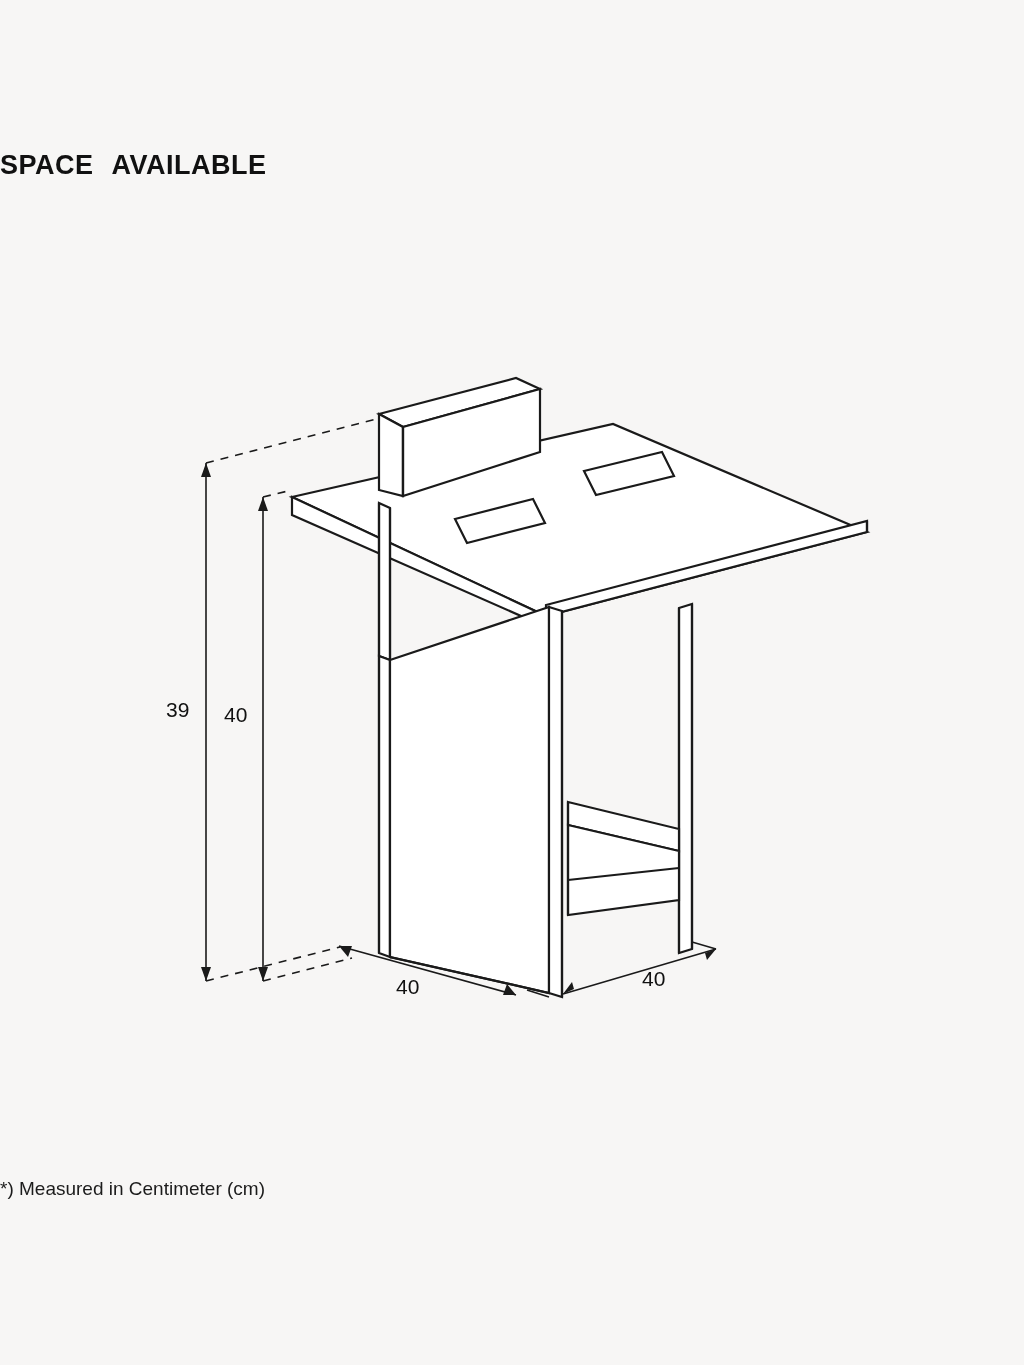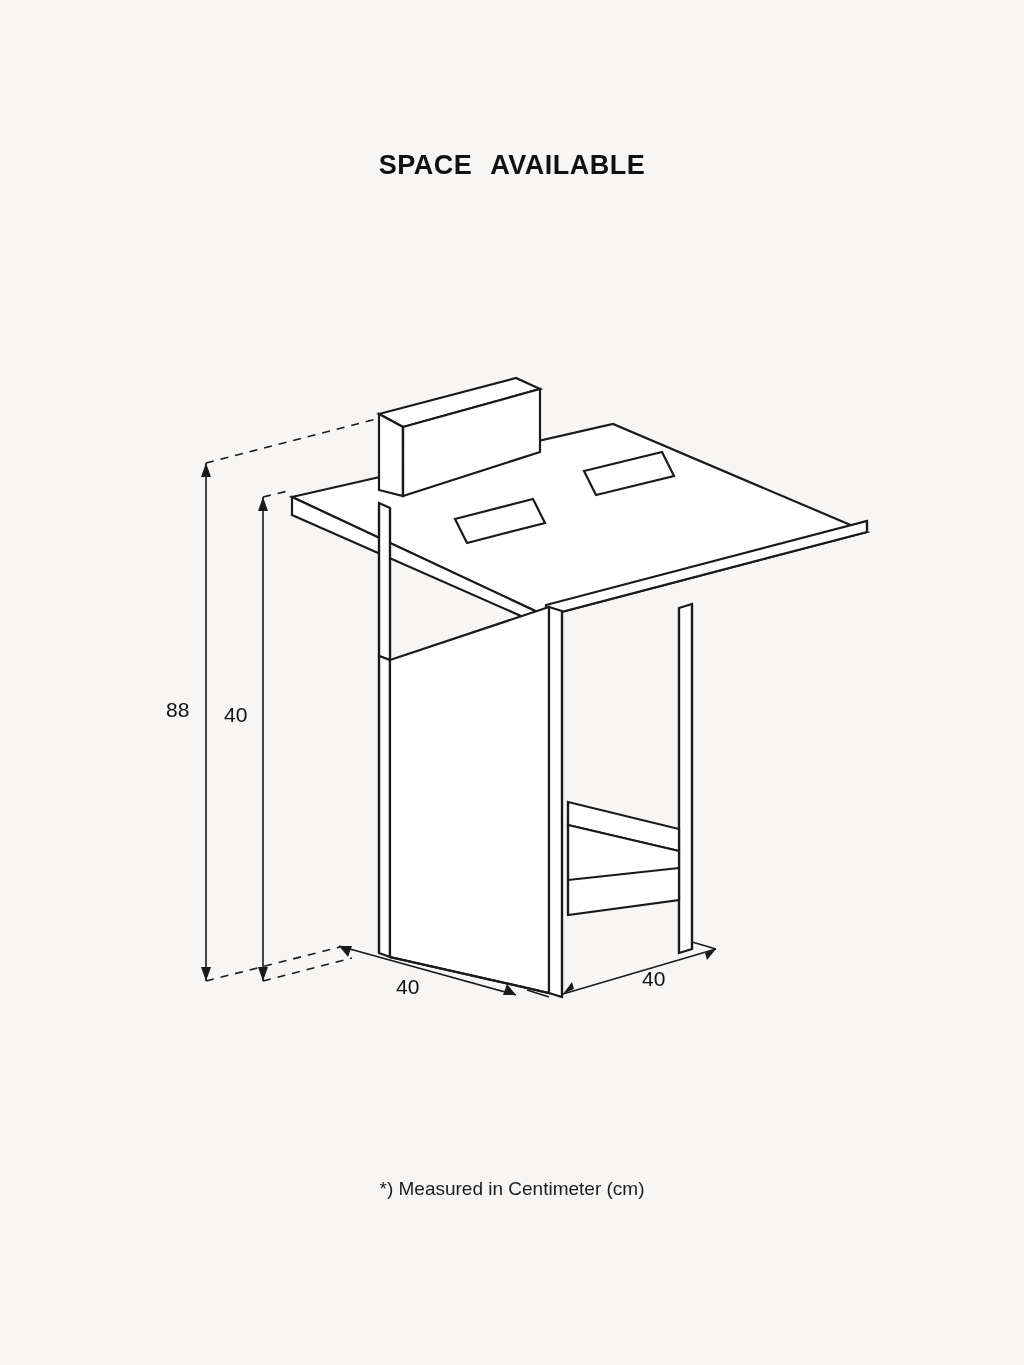--- a/index.html
+++ b/index.html
@@ -13,36 +13,35 @@
     height: 1365px;
     background: #f7f6f5;
     font-family: "Liberation Sans", sans-serif;
     overflow: hidden;
   }
   .title {
     position: absolute;
     top: 150px;
     left: 0;
     width: 1024px;
-    text-align: center;
     font-size: 27px;
     font-weight: bold;
     letter-spacing: 0.5px;
     color: #111111;
   }
   .title .gap {
     display: inline-block;
     width: 18px;
   }
   .footnote {
     position: absolute;
     top: 1178px;
     left: 0;
     width: 1024px;
-    text-align: center;
+    text-align: left;
     font-size: 19px;
     color: #1c1c1c;
   }
   .drawing {
     position: absolute;
     top: 0;
     left: 0;
     width: 1024px;
     height: 1365px;
   }
@@ -129,20 +128,20 @@
 
       <line x1="563" y1="994" x2="716" y2="949"></line>
       <polygon points="563,994 574,989 572,982" fill="#1a1a1a" stroke="none"></polygon>
       <polygon points="716,949 705,953 707,960" fill="#1a1a1a" stroke="none"></polygon>
 
       <line x1="716" y1="949" x2="692" y2="942" stroke-dasharray="0"></line>
       <line x1="527" y1="990" x2="549" y2="997"></line>
     </g>
   </svg>
 
-  <div class="dim-label dim-h47">88</div>
+  <div class="dim-label dim-h47">39</div>
   <div class="dim-label dim-h40">40</div>
   <div class="dim-label dim-w40">40</div>
   <div class="dim-label dim-d30">40</div>
 
   <div class="footnote">*) Measured in Centimeter (cm)</div>
 
 </div>
 
 </body></html>

